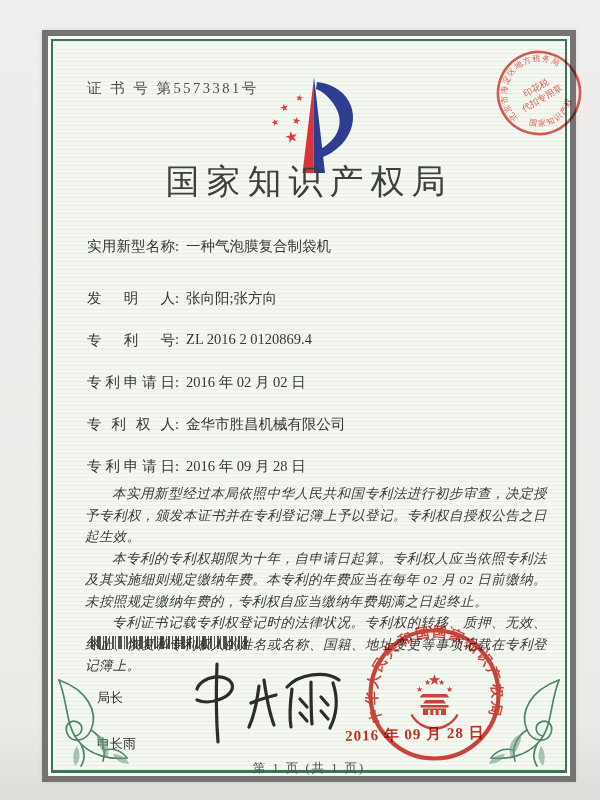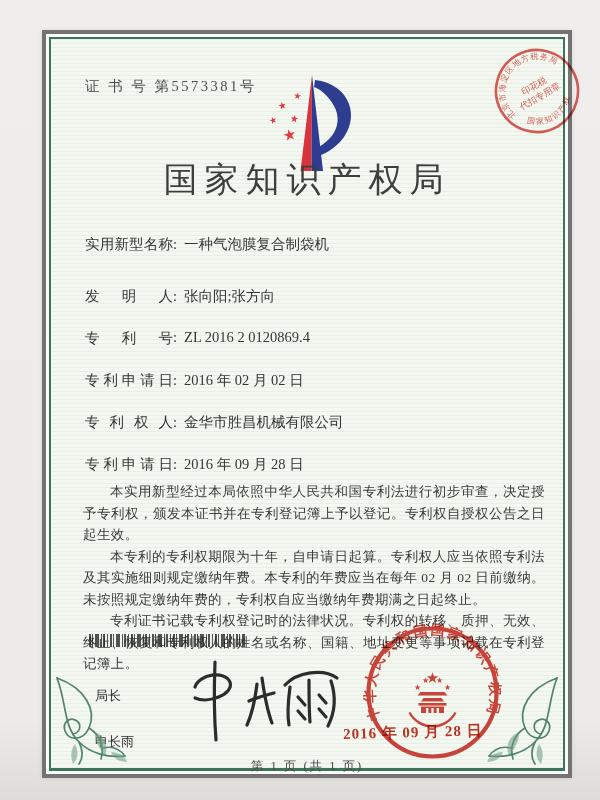--- a/index.html
+++ b/index.html
@@ -4,21 +4,21 @@
 <style>
   html,body{margin:0;padding:0;}
   body{
     width:600px;height:800px;position:relative;overflow:hidden;
     background:linear-gradient(180deg,#efeeec 0%,#ecebe8 90%,#dedcd8 100%);
     font-family:"Liberation Serif","DejaVu Serif",serif;
     color:#3b3b3b;
   }
   .frame-outer{
     position:absolute;left:42px;top:30px;width:516px;height:734px;
-    background:#fbfbf8;border:4px solid #737373;padding:3px;
+    background:#fbfbf8;border:6px solid #737373;padding:3px;
     box-shadow:0 0 4px rgba(0,0,0,0.10);
   }
   .frame-inner{
     position:relative;width:100%;height:100%;box-sizing:border-box;
     border:2px solid #3e7459;border-bottom-width:3px;
     background-color:#f5f8f1;
     background-image:repeating-linear-gradient(0deg,rgba(140,180,152,0.13) 0 1px,rgba(255,255,255,0) 1px 4px);
   }
   .cert-number{
     position:absolute;left:34px;top:38px;font-size:14.5px;letter-spacing:2.5px;color:#4d4d4d;
@@ -30,21 +30,21 @@
   }
   .fields{position:absolute;left:34px;top:196px;width:440px;}
   .field-row{position:absolute;left:0;font-size:14.5px;white-space:nowrap;color:#363636;}
   .field-row .lbl{display:inline-block;width:88px;text-align:justify;text-align-last:justify;vertical-align:top;}
   .field-row .sep{display:inline-block;margin-right:7px;}
   .r0{top:0px}.r1{top:52px}.r2{top:94px}.r3{top:136px}.r4{top:178px}.r5{top:220px}
   .body-text{
     position:absolute;left:32px;top:442px;width:462px;
     font-size:13.5px;line-height:21.5px;letter-spacing:0.4px;color:#3a3a3a;text-align:justify;
   }
-  .body-text p{margin:0;text-indent:2em;}
+  .body-text p{margin:0;text-indent:2em;font-style:italic;}
   .barcode{
     position:absolute;left:38px;top:595px;width:156px;height:13px;opacity:0.78;
     background-image:
       repeating-linear-gradient(90deg,#262626 0 1px,rgba(0,0,0,0) 1px 3px),
       repeating-linear-gradient(90deg,#262626 0 2px,rgba(0,0,0,0) 2px 7px);
   }
   .signer{position:absolute;left:44px;top:648px;font-size:13px;color:#2f2f2f;
     font-family:Liberation Serif, serif;}
   .signer .name{margin-top:28px;}
   .signature{position:absolute;left:130px;top:615px;width:172px;height:95px;}

